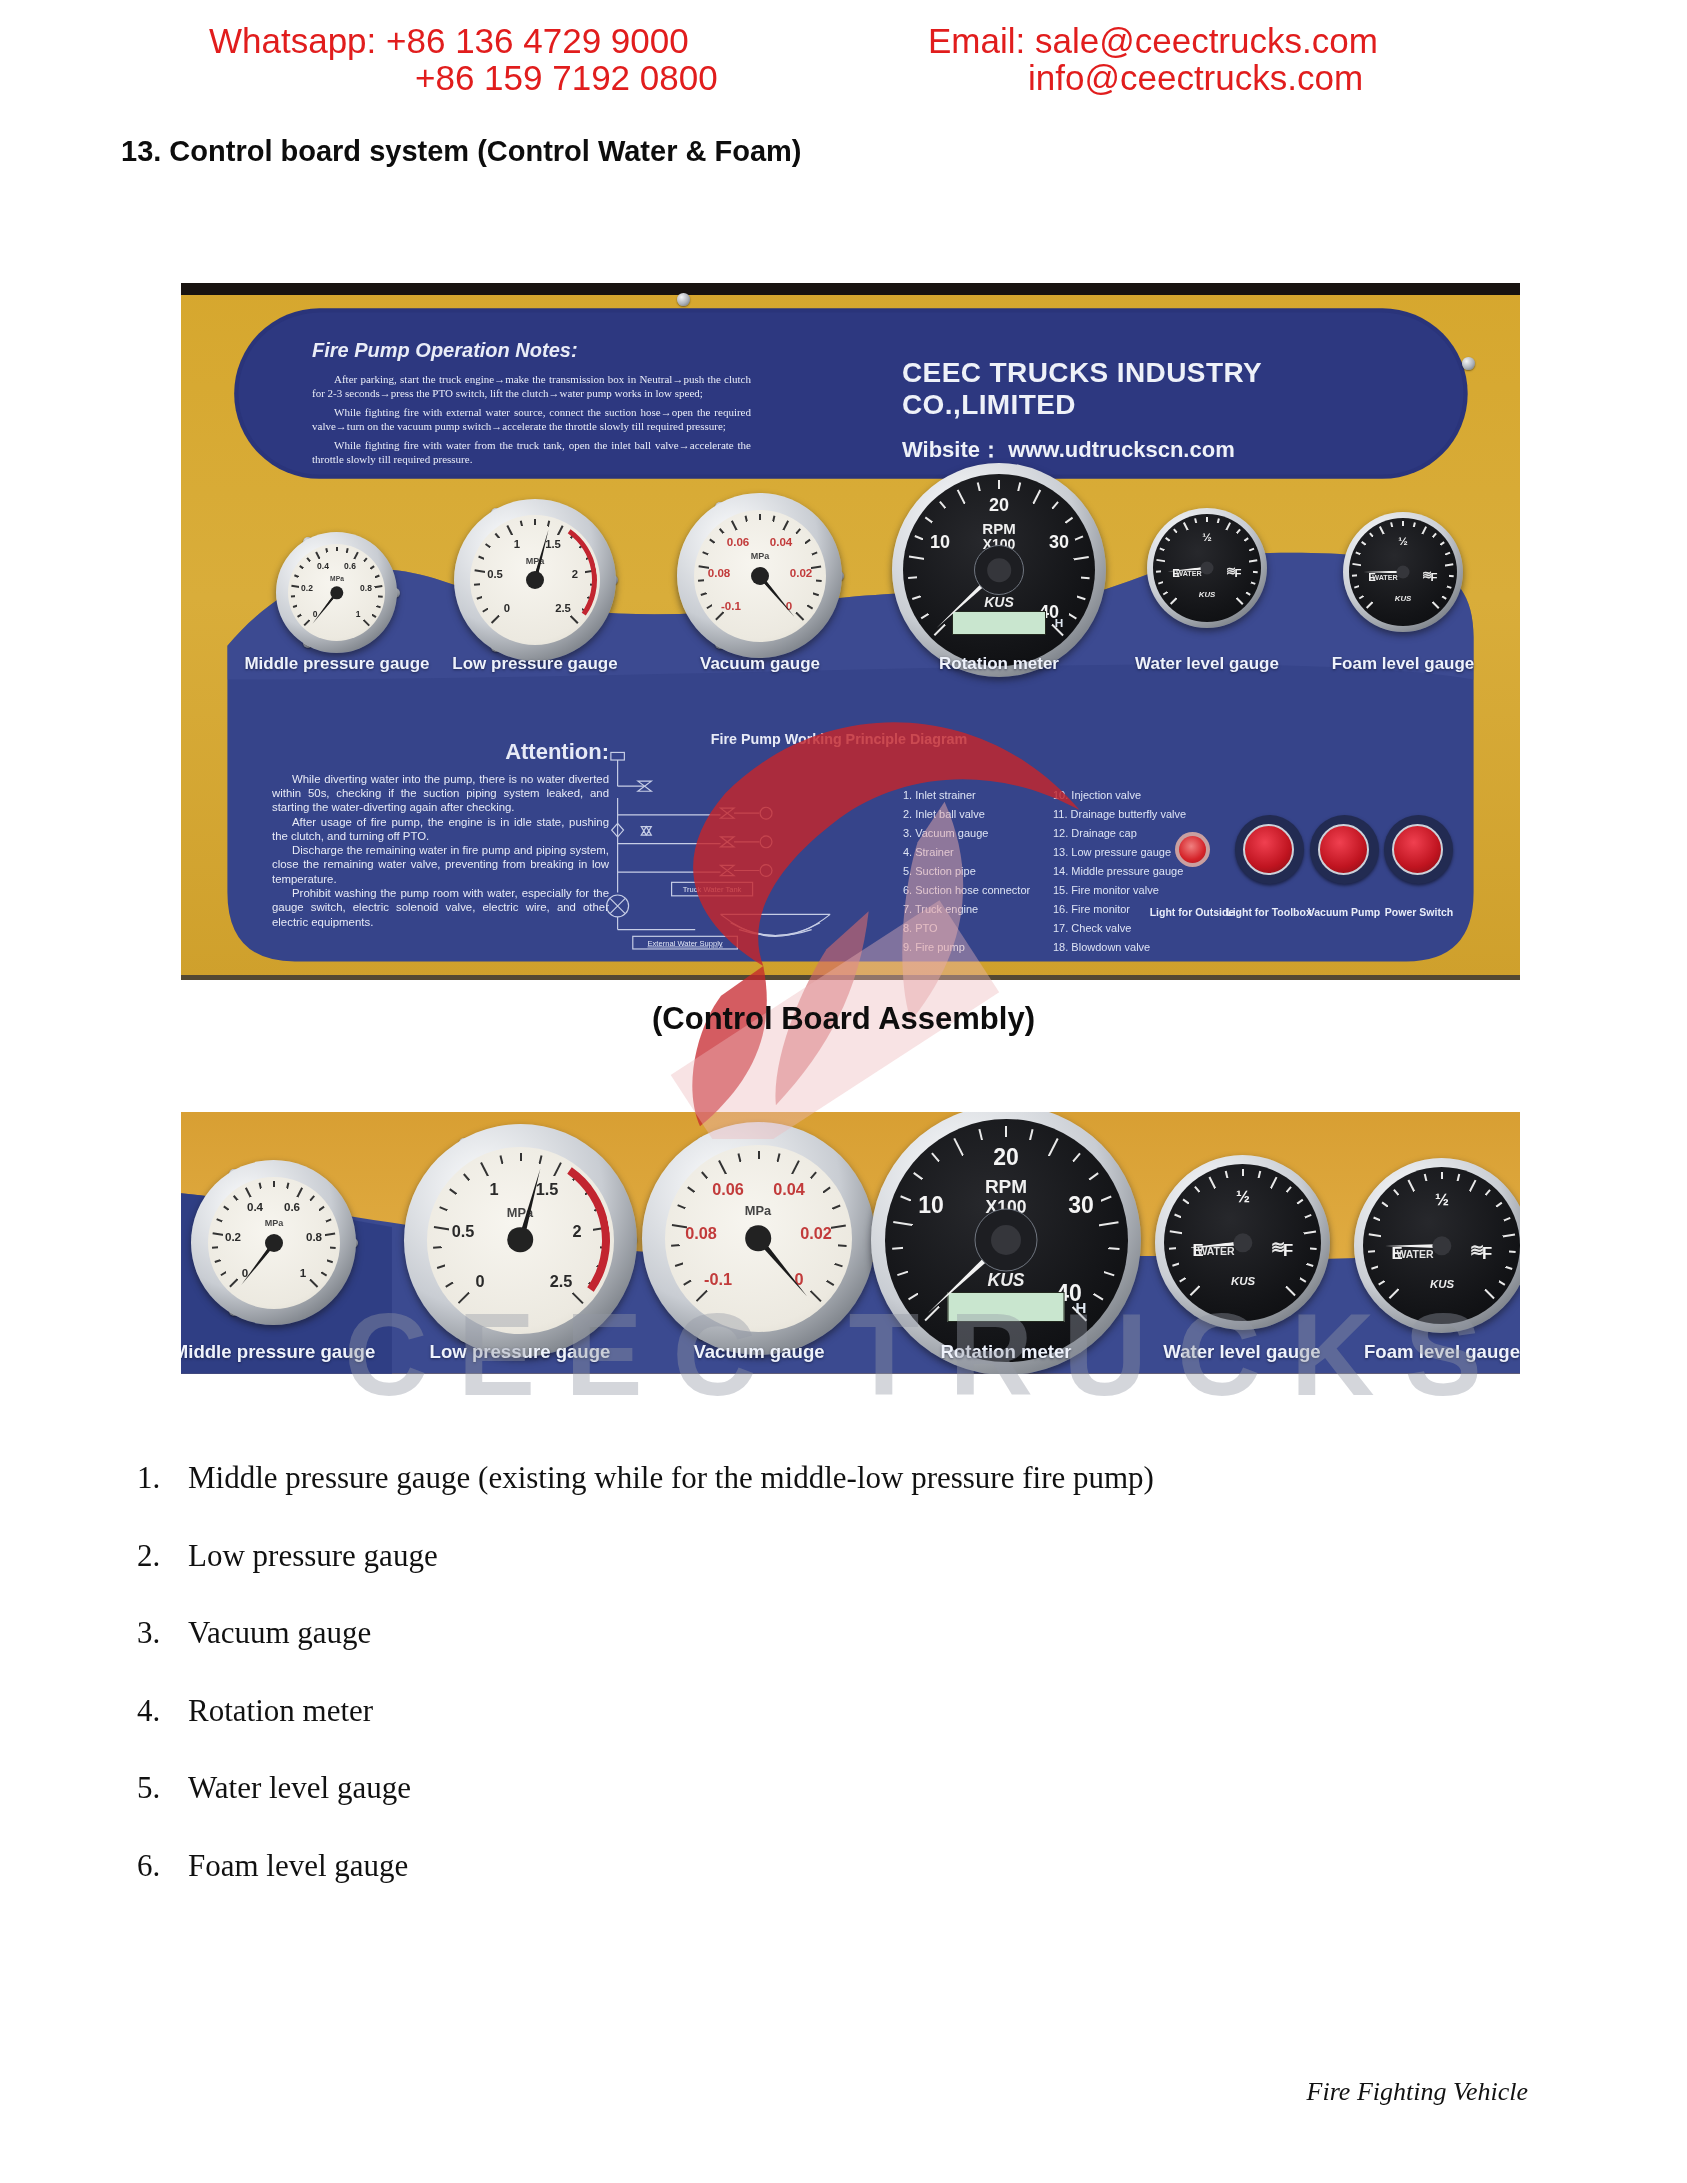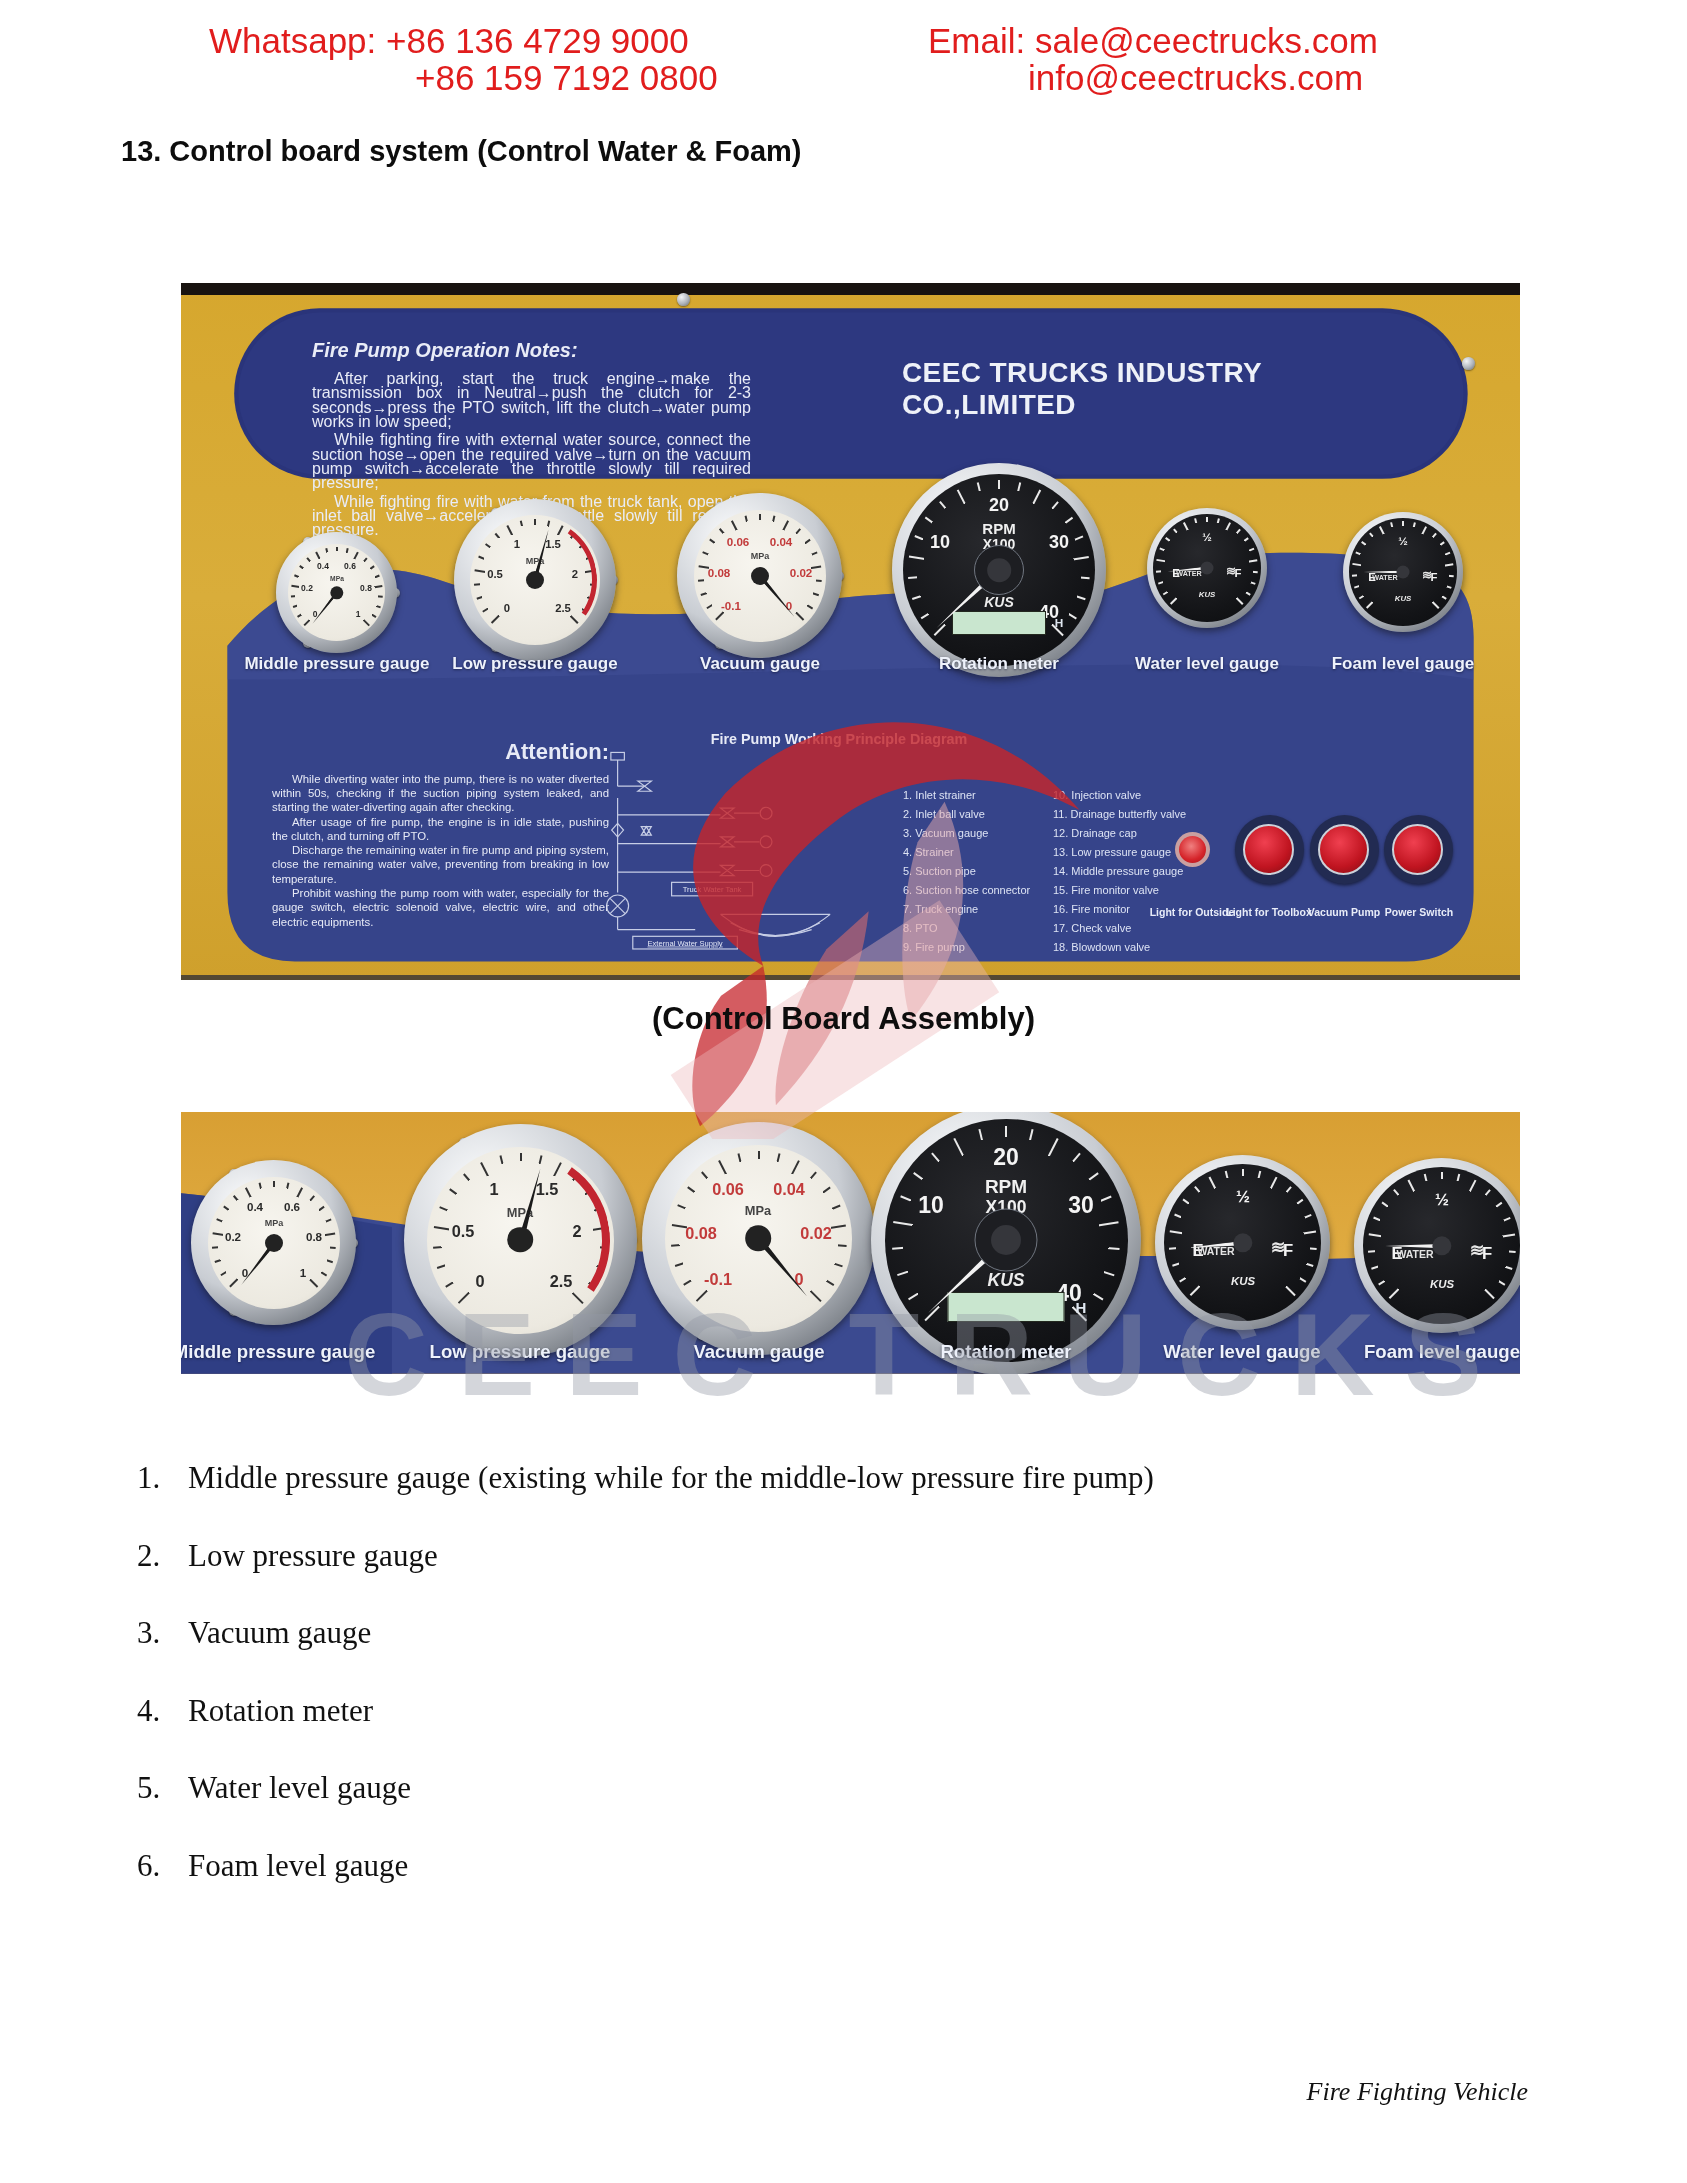--- a/index.html
+++ b/index.html
@@ -16,21 +16,21 @@
   .sec-title { position:absolute; left:121px; top:135px; font-size:29px; font-weight:bold; color:#0d0d0d; }
 
   
   .photo1 { position:absolute; left:181px; top:283px; width:1339px; height:697px;
             background:linear-gradient(180deg,#d6a72e 0%,#d9ad3a 45%,#cfa02c 100%); overflow:hidden; z-index:1; }
   .photo1 .topbar { position:absolute; left:0; top:0; width:100%; height:11.8px; background:#181310; }
   .photo1 .botbar { position:absolute; left:0; bottom:0; width:100%; height:5px; background:#2a2b36; opacity:.75; }
   .p1bg { position:absolute; left:0; top:0; }
   .notes { position:absolute; left:131px; top:56px; width:439px; color:#e9ecf7; }
   .notes h4 { margin:0 0 10px; font-size:20px; font-weight:bold;font-style:italic; }
-  .notes p { margin:0 0 4.2px; font-size:16px; line-height:14.3px; text-align:justify; text-indent:22px; }
+  .notes p { margin:0 0 4.2px; font-size:11px; line-height:14.3px; text-align:justify; text-indent:22px;font-family:Liberation Serif, serif; }
   .company { position:absolute; left:721px; top:74px; width:540px; color:#eef1f8; }
   .company .cname { font-size:28px; font-weight:bold; letter-spacing:0.4px; }
   .company .cweb { font-size:22px; font-weight:bold; margin-top:13.5px; }
   .attention { position:absolute; left:91px; top:456px; width:337px; color:#e7eaf6; }
   .attention h4 { margin:0 0 6.7px; font-size:22px; text-align:right; font-weight:bold; }
   .attention p { margin:0; font-size:11.4px; line-height:14.3px; text-align:justify; text-indent:20px; }
   .diag-title { position:absolute; left:506px; top:448px; width:304px; text-align:center;
                 font-size:14.3px; font-weight:bold; color:#e7eaf6; }
   .diagram { position:absolute; left:413px; top:466px; }
   .legend { position:absolute; top:503px; color:#dde3f4; font-size:11px; line-height:19px; }
@@ -128,20 +128,21 @@
       <h4>Fire Pump Operation Notes:</h4>
       <div id="notes-paras">
           <p>After parking, start the truck engine→make the transmission box in Neutral→push the clutch for 2-3 seconds→press the PTO switch, lift the clutch→water pump works in low speed;</p>
           <p>While fighting fire with external water source, connect the suction hose→open the required valve→turn on the vacuum pump switch→accelerate the throttle slowly till required pressure;</p>
           <p>While fighting fire with water from the truck tank, open the inlet ball valve→accelerate the throttle slowly till required pressure.</p>
         </div>
     </div>
 
     <div class="company">
       <div class="cname">CEEC TRUCKS INDUSTRY CO.,LIMITED</div>
+      <div class="cweb">Wibsite： www.udtruckscn.com</div>
     </div>
 
     <div id="strip1">
         <div class="gauge" style="left: 95px; top: 249px; width: 121px; height: 121px;">
           <div class="screwdot" style="left: 114px; top: 56px; width: 10px; height: 10px;"></div>
           <div class="screwdot" style="left: 26.5px; top: 106px; width: 10px; height: 10px;"></div>
           <div class="screwdot" style="left: 26.5px; top: 5.2px; width: 10px; height: 10px;"></div>
           <div class="bez"></div>
           <div class="face white" style="inset: 12px;"></div>
           <div class="tick" style="left: 60px; top: 15px; height: 46px; transform-origin: 50% 100%; transform: rotate(-135deg); background: linear-gradient(rgb(51, 51, 51) 7.8px, transparent 7.8px);"></div>

